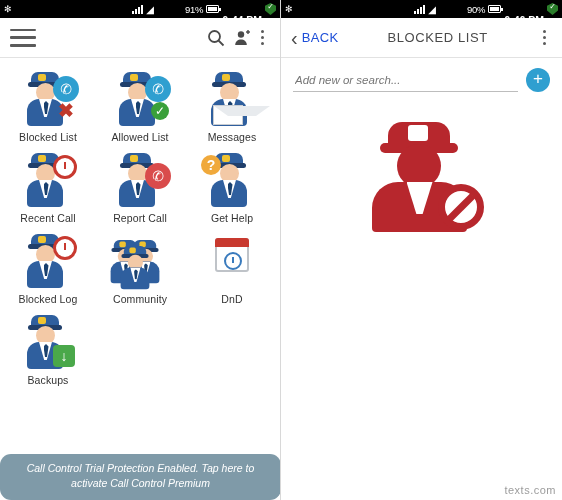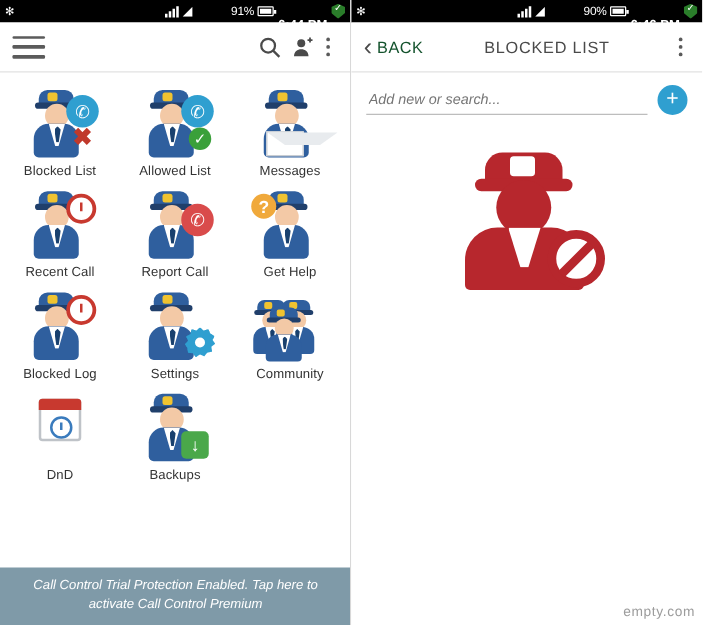--- a/index.html
+++ b/index.html
@@ -82,21 +82,21 @@
     border-bottom: 1px solid #e2e2e2;
     position: relative;
   }
   .hamburger { width: 26px; height: 18px; display: flex; flex-direction: column; justify-content: space-between; cursor: pointer; }
   .hamburger span { display: block; height: 2.5px; background: #5b5b5b; border-radius: 1px; }
   .ab-spacer { flex: 1; }
   .ab-icon { width: 26px; height: 26px; display: flex; align-items: center; justify-content: center; color: #4a4a4a; }
   .overflow { display: flex; flex-direction: column; gap: 2.5px; align-items: center; padding: 0 6px; }
   .overflow i { width: 3.5px; height: 3.5px; background: #5a5a5a; border-radius: 50%; display: block; }
   .back-arrow { font-size: 20px; color: #4a4a4a; line-height: 1; padding-right: 4px; }
-  .back-label { font-size: 13px; color: #14532d; letter-spacing: .4px; }
+  .back-label { font-size: 13px; color: #1d4ed8; letter-spacing: .4px; }
   .ab-title { font-size: 13px; color: #4a4a4a; letter-spacing: .6px; }
 
   
   .grid {
     display: grid;
     grid-template-columns: repeat(3, 1fr);
     padding: 8px 2px 0 2px;
     row-gap: 2px;
   }
   .tile {
@@ -279,20 +279,21 @@
     text-align: center; vertical-align: -2px; font-style: normal;
   }
 
   
   .toast {
     position: absolute; left: 0; bottom: 0; width: 281px;
     background: #7f9aa8; color: #ffffff;
     font-size: 10.5px; line-height: 15px; text-align: center;
     padding: 7px 10px 9px 10px;
     font-style: italic;
+    border-radius: 11px;
   }
   .watermark {
     position: absolute; right: 6px; bottom: 4px;
     font-size: 11px; color: #9c9c9c; letter-spacing: .5px;
   }
 </style>
 </head>
 <body>
 
 <div class="screen">
@@ -448,34 +449,20 @@
               <div class="face"></div>
               <div class="body"></div>
               <div class="shirt"></div>
               <div class="tie"></div>
             </div>
           <div class="red-clock"></div>
         </div>
         <div class="tile-label">Blocked Log</div>
       </div>
 
-      <div class="tile">
-        <div class="tile-art">
-          <div class="cop">
-              <div class="hat"></div>
-              <div class="badge"></div>
-              <div class="face"></div>
-              <div class="body"></div>
-              <div class="shirt"></div>
-              <div class="tie"></div>
-            </div>
-          <div class="gear"></div>
-        </div>
-        <div class="tile-label">Settings</div>
-      </div>
 
       <div class="tile">
         <div class="tile-art">
           <div class="cop small" style="left:0px;top:8px;">
               <div class="hat"></div>
               <div class="badge"></div>
               <div class="face"></div>
               <div class="body"></div>
               <div class="shirt"></div>
               <div class="tie"></div>
@@ -573,16 +560,16 @@
         <div class="ef-hat"></div>
         <div class="ef-badge"></div>
         <div class="ef-face"></div>
         <div class="ef-body"></div>
         <div class="ef-shirt"></div>
         <div class="ef-ban"></div>
       </div>
     </div>
 
 
-    <div class="watermark">empty.com</div>
+    <div class="watermark">texts.com</div>
   </div>
 
 </div>
 
 </body></html>

